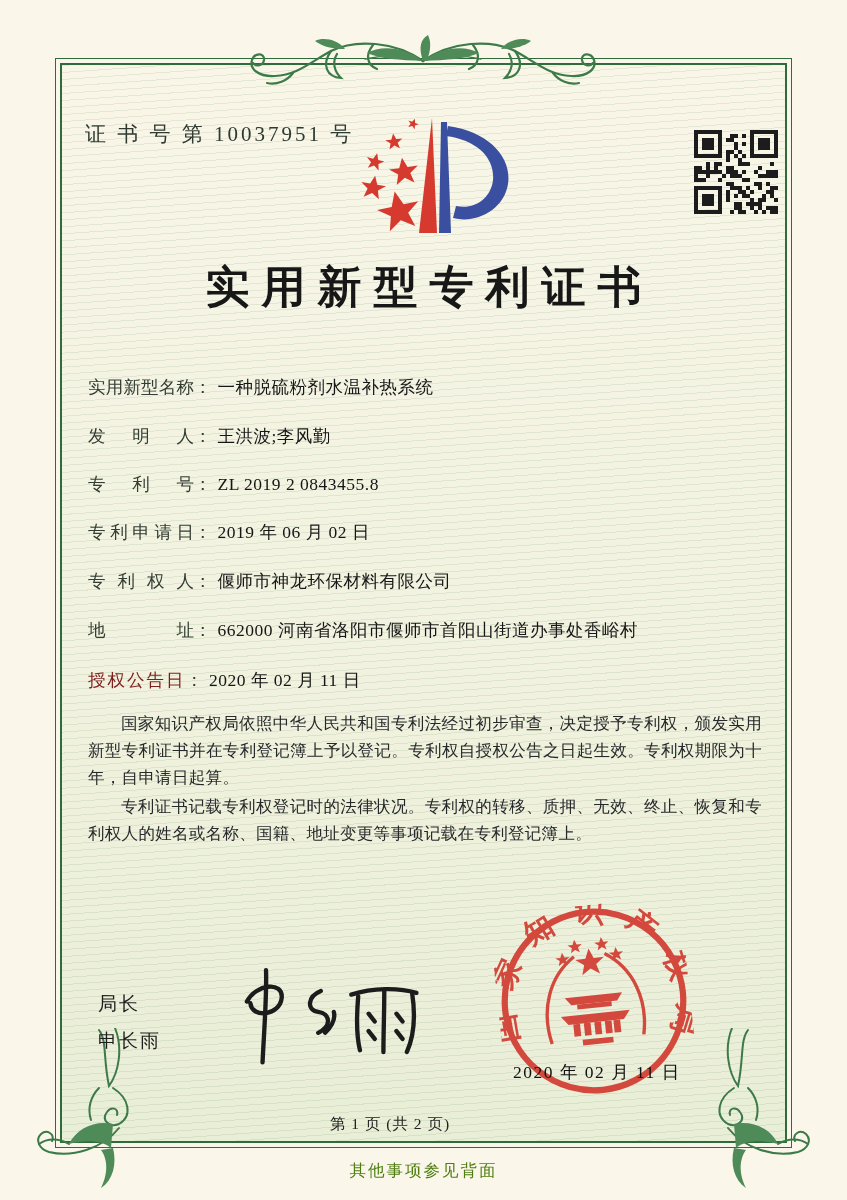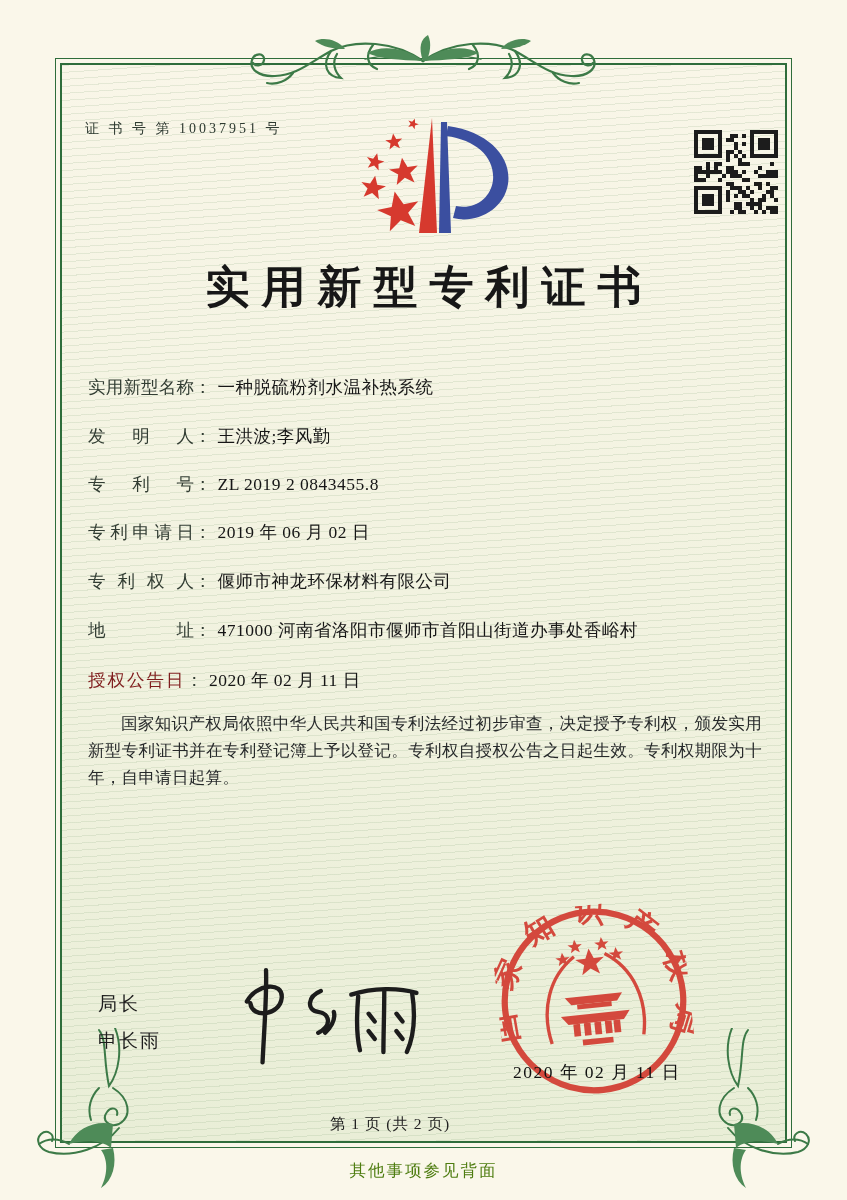--- a/index.html
+++ b/index.html
@@ -15,21 +15,21 @@
     border:1.5px solid #2e6d3b;box-sizing:border-box;
   }
   .frame-inner{
     position:absolute;left:4px;top:4px;right:4px;bottom:4px;
     border:2.5px solid #2e6d3b;box-sizing:border-box;
     background:
       repeating-linear-gradient(176deg, rgba(118,156,110,0.16) 0 1px, rgba(0,0,0,0) 1px 7px),
       linear-gradient(180deg,#f9f6e8 0%,#f1f2df 55%,#e9eed7 100%);
   }
   
-  .cert-no{position:absolute;left:85px;top:120px;font-size:14px;letter-spacing:3px;color:#2e3a31;}
+  .cert-no{position:absolute;left:85px;top:120px;font-size:21px;letter-spacing:3px;color:#2e3a31;}
   .logo{position:absolute;left:342px;top:112px;}
   .qr{position:absolute;left:694px;top:130px;width:84px;height:84px;}
   .title{
     position:absolute;left:0;top:258px;width:100%;text-align:center;
     font-size:44px;font-weight:bold;letter-spacing:12px;padding-left:12px;box-sizing:border-box;
     color:#171717;
     font-family:Liberation Serif, serif;
   }
   
   .field{position:absolute;left:88px;width:672px;font-size:17.5px;white-space:nowrap;}
@@ -354,29 +354,30 @@
 <div class="field f3">
   <span class="flabel">专利号</span><span class="colon">：</span><span class="fvalue">ZL 2019 2 0843455.8</span>
 </div>
 <div class="field f4">
   <span class="flabel">专利申请日</span><span class="colon">：</span><span class="fvalue">2019 年 06 月 02 日</span>
 </div>
 <div class="field f5">
   <span class="flabel">专利权人</span><span class="colon">：</span><span class="fvalue">偃师市神龙环保材料有限公司</span>
 </div>
 <div class="field f6">
-  <span class="flabel">地址</span><span class="colon">：</span><span class="fvalue">471000 河南省洛阳市偃师市首阳山街道办事处香峪村</span>
+  <span class="flabel">地址</span><span class="colon">：</span><span class="fvalue">662000 河南省洛阳市偃师市首阳山街道办事处香峪村</span>
 </div>
 
 <div class="field grant-row">
   <span class="flabel2">授权公告日</span><span class="colon">：</span><span class="fvalue">2020 年 02 月 11 日</span>
 </div>
 
 <div class="body-text">
   <p>国家知识产权局依照中华人民共和国专利法经过初步审查，决定授予专利权，颁发实用新型专利证书并在专利登记簿上予以登记。专利权自授权公告之日起生效。专利权期限为十年，自申请日起算。</p>
+  <p>专利证书记载专利权登记时的法律状况。专利权的转移、质押、无效、终止、恢复和专利权人的姓名或名称、国籍、地址变更等事项记载在专利登记簿上。</p>
 </div>
 
 <div class="director">
   <div>局长</div>
   <div>申长雨</div>
 </div>
 
 <svg class="signature" width="195" height="100" viewBox="0 0 210 115">
   <g stroke="#1c1c1c" stroke-width="5" fill="none" stroke-linecap="round" stroke-linejoin="round">
     <path d="M10,42 C20,22 52,18 50,38 C48,58 16,62 14,44"></path>

